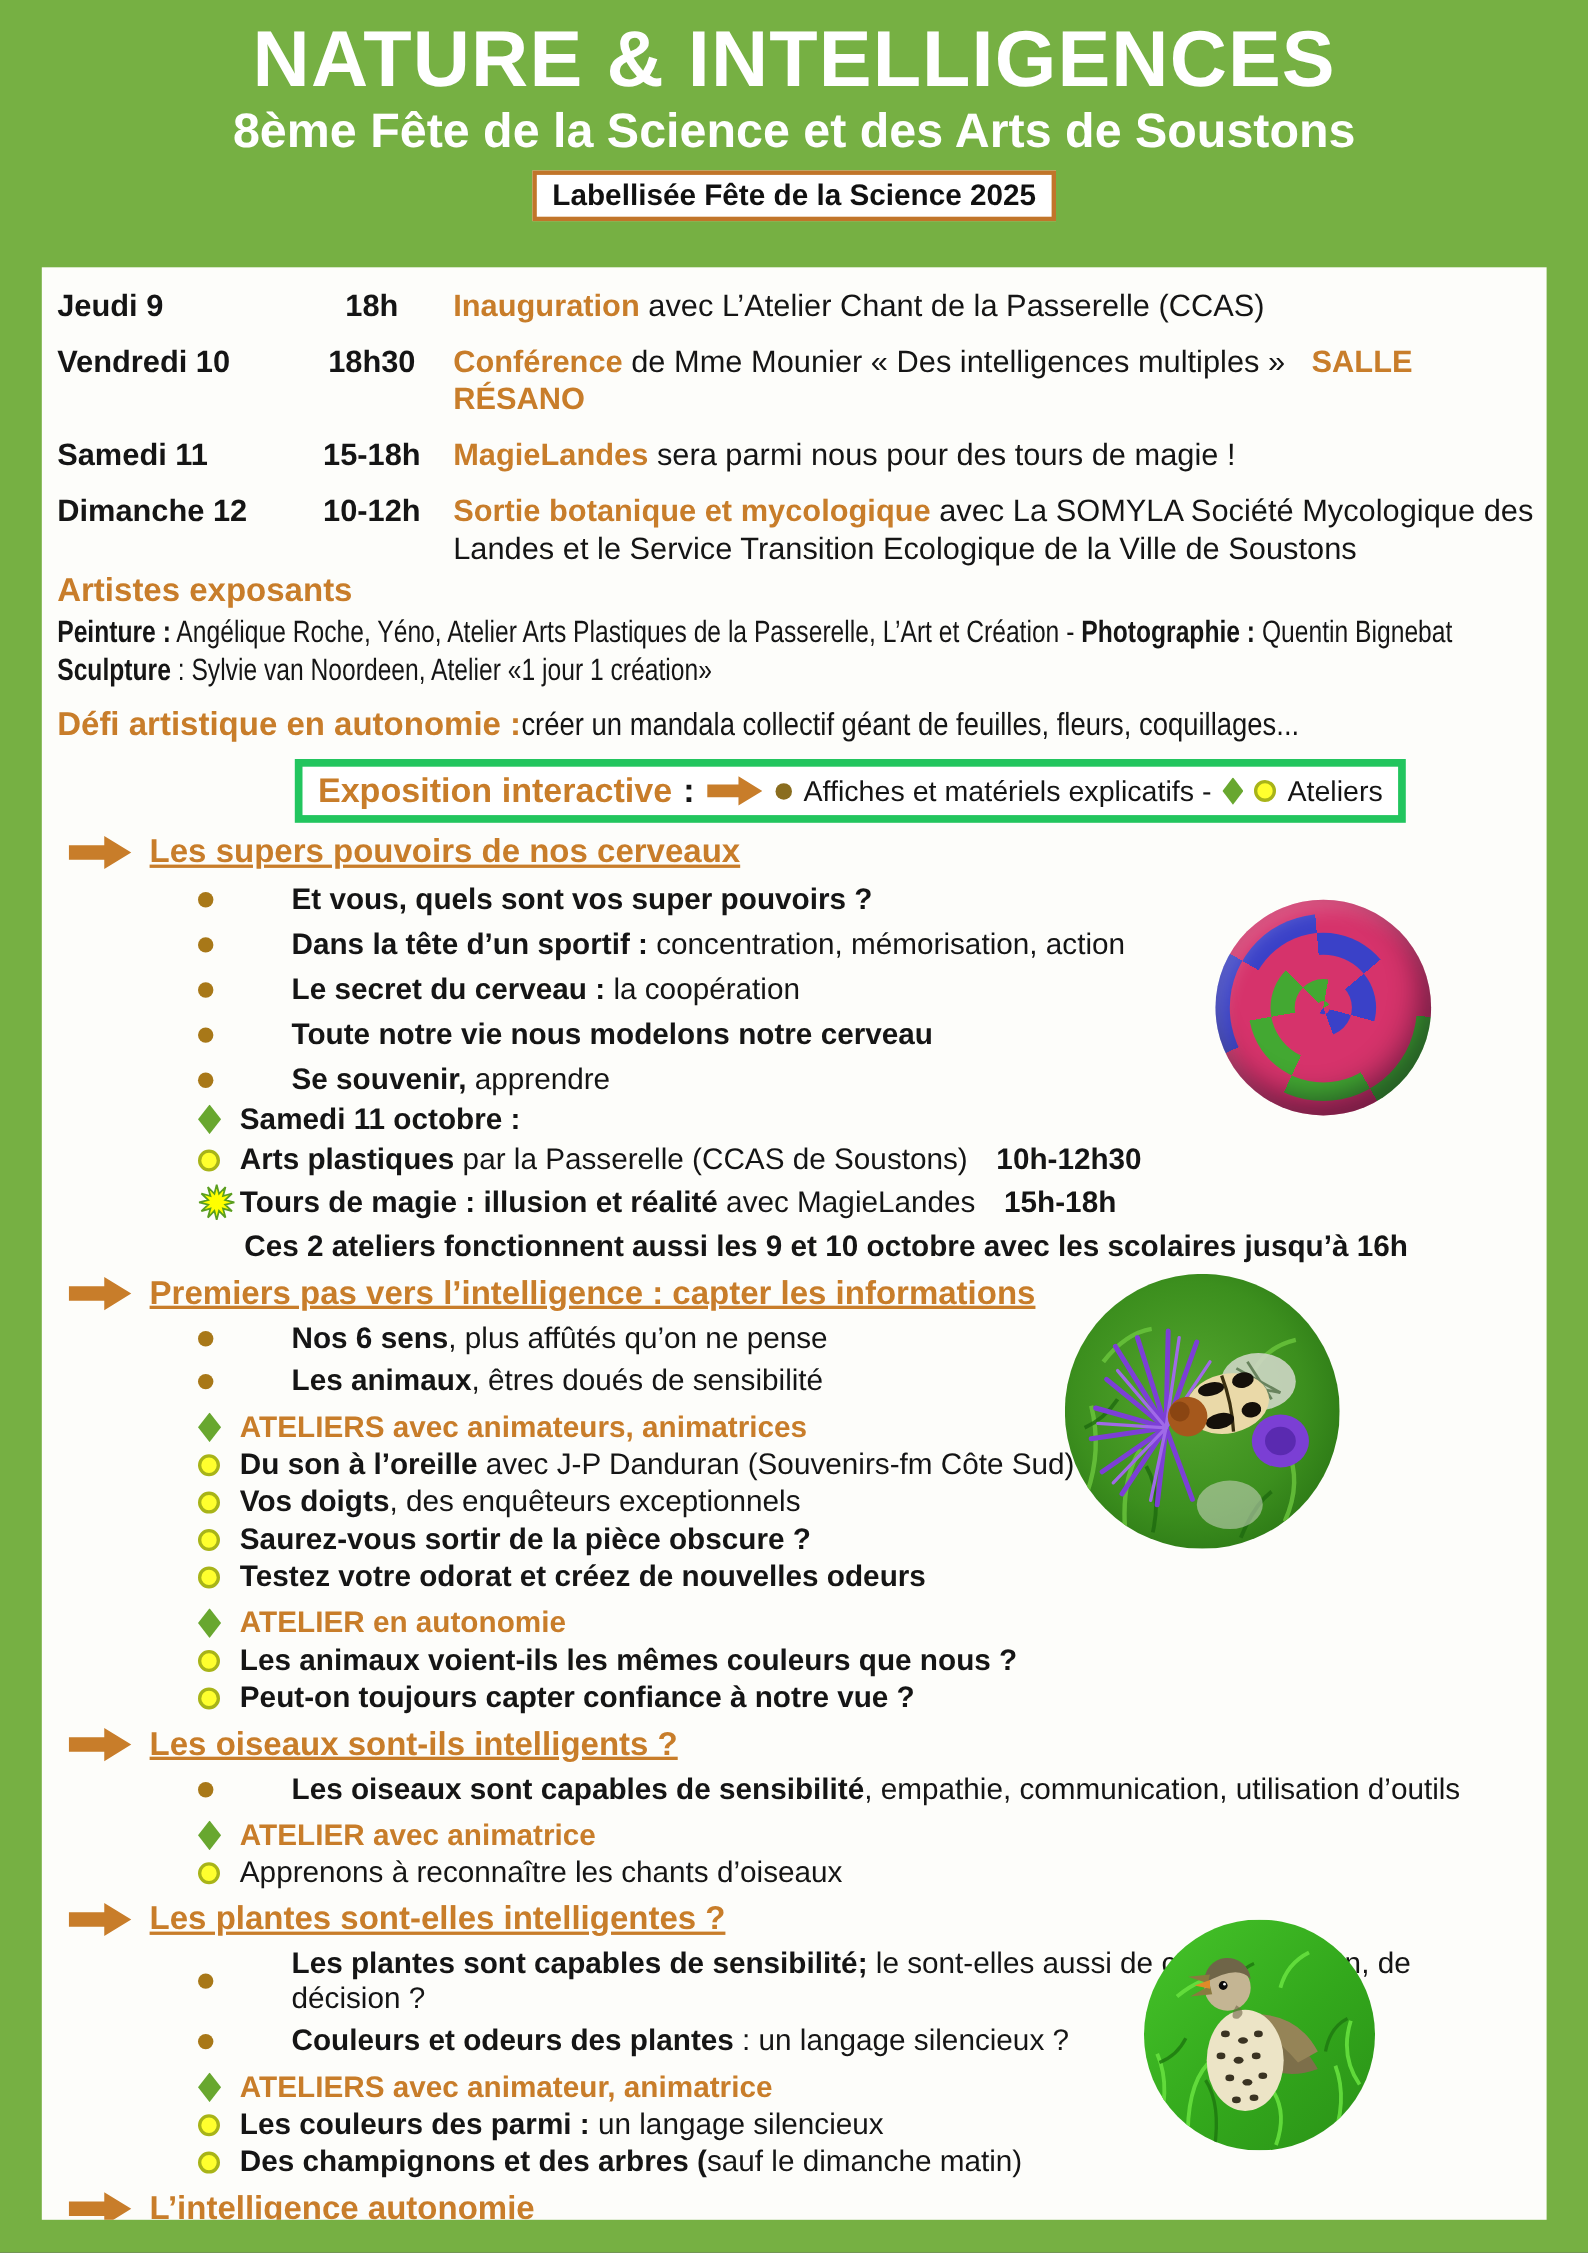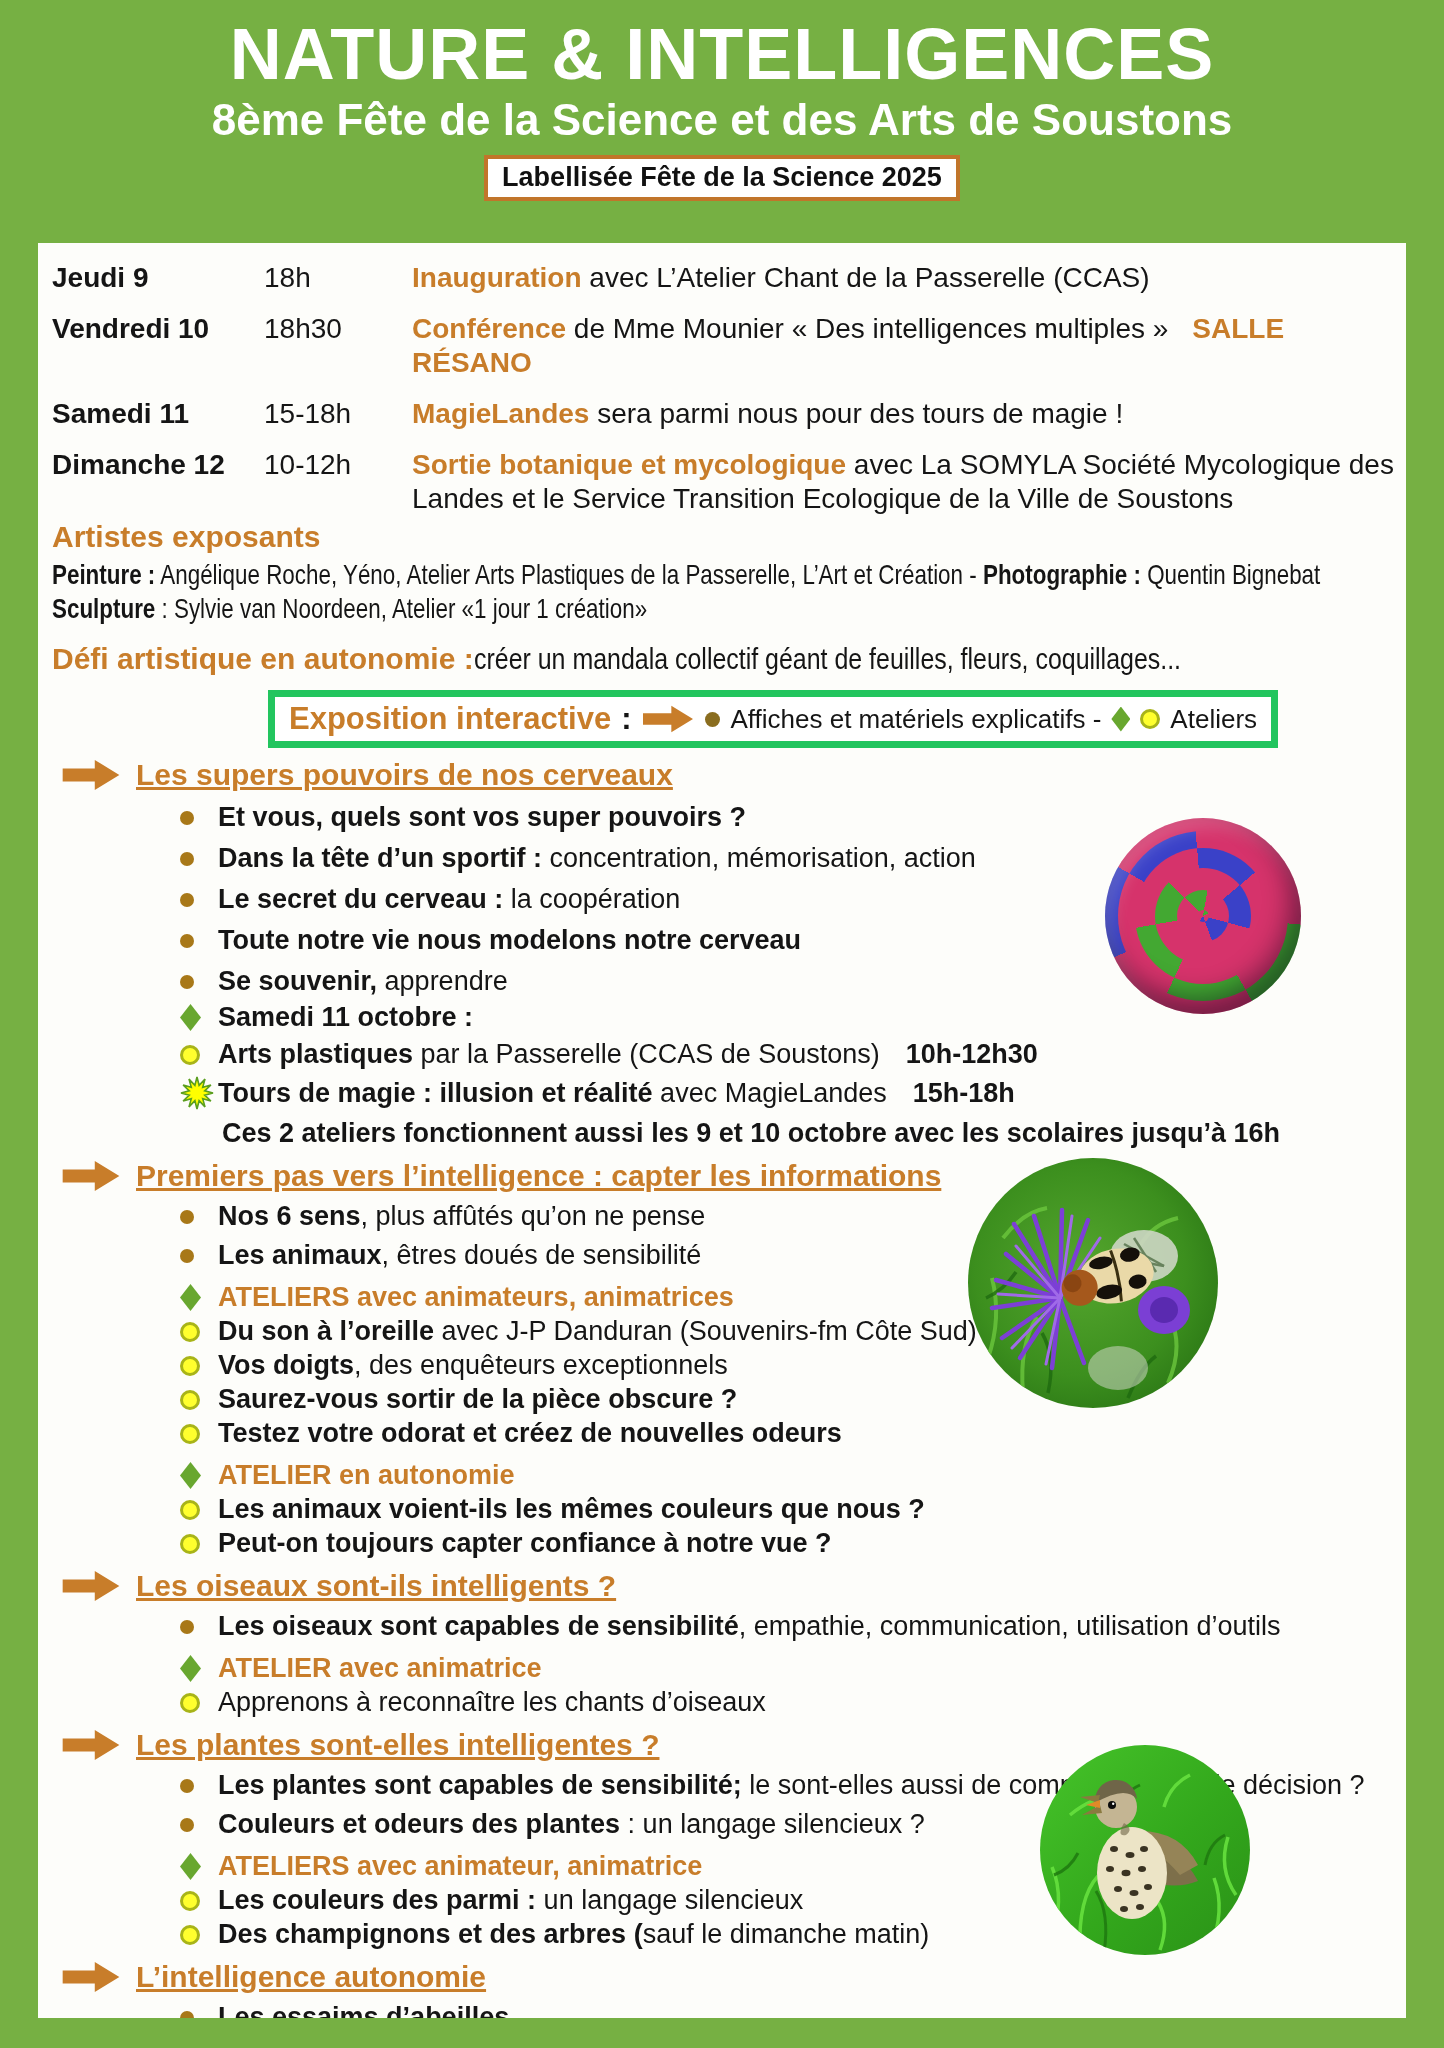--- a/index.html
+++ b/index.html
@@ -13,21 +13,21 @@
     color:#111;font-weight:bold;font-size:27px;line-height:1.1;padding:4px 14px;}
   
   .content{position:absolute;left:38px;top:243px;width:1368px;height:1775px;background:#fdfdfa;
     padding:18px 0 0 14px;box-sizing:border-box;overflow:hidden;}
   .orange{color:#c87d2a;}
   b{font-weight:bold;}
   
   .sch-row{display:flex;align-items:flex-start;font-size:28px;line-height:34px;margin-bottom:17px;}
   .sch-row.last{margin-bottom:4px;}
   .sch-day{flex:0 0 212px;font-weight:bold;}
-  .sch-time{flex:0 0 148px;font-weight:normal;}
+  .sch-time{flex:0 0 148px;font-weight:bold;text-align:center;}
   .sch-desc{width:990px;}
   .salle{margin-left:24px;}
   .salle:empty{display:none;}
   
   .art-heading{font-size:30px;font-weight:bold;color:#c87d2a;margin:4px 0 4px;}
   .artline{font-size:28px;line-height:34px;}
   .cond{display:inline-block;transform:scaleX(.8);transform-origin:0 50%;white-space:nowrap;}
   .defi{margin-top:16px;font-size:30px;line-height:34px;}
   .defi .cond{transform:scaleX(.86);font-size:29px;}
   
@@ -37,21 +37,21 @@
   .expo-colon{font-size:31px;font-weight:bold;}
   .expo .leg{font-size:26px;}
   .mk-arrow svg{display:block;}
   .leg-dot{width:15px;height:15px;border-radius:50%;background:#8a6d1f;display:inline-block;}
   
   .sec{margin-top:6px;}
   .sec-head{display:flex;align-items:center;gap:14px;margin:10px 0 0 8px;}
   .sec-title{font-size:30px;font-weight:bold;color:#c87d2a;line-height:1.05;text-decoration:underline;}
   .item{display:flex;align-items:center;margin-left:128px;font-size:27px;line-height:31px;width:1190px;}
   .item .mk{flex:0 0 38px;display:flex;align-items:center;}
-  .item.dot{margin-top:8px;}
+  .item.dot{margin-top:8px;gap:47px;}
   .item.circle{margin-top:3px;}
   .item.diamond{margin-top:11px;}
   .item.star{margin-top:4px;}
   .item.plain{margin-top:8px;margin-left:170px;font-weight:bold;}
   .sec0 .item.dot{margin-top:10px;}
   .sec0 .item.circle{margin-top:6px;}
   .sec0 .item.diamond{margin-top:5px;}
   .sec0 .item.star{margin-top:6px;}
   .mk-dot{width:14px;height:14px;border-radius:50%;background:#a87818;}
   .mk-diamond{width:21px;height:27px;background:#68a72f;clip-path:polygon(50% 0,100% 50%,50% 100%,0 50%);}

